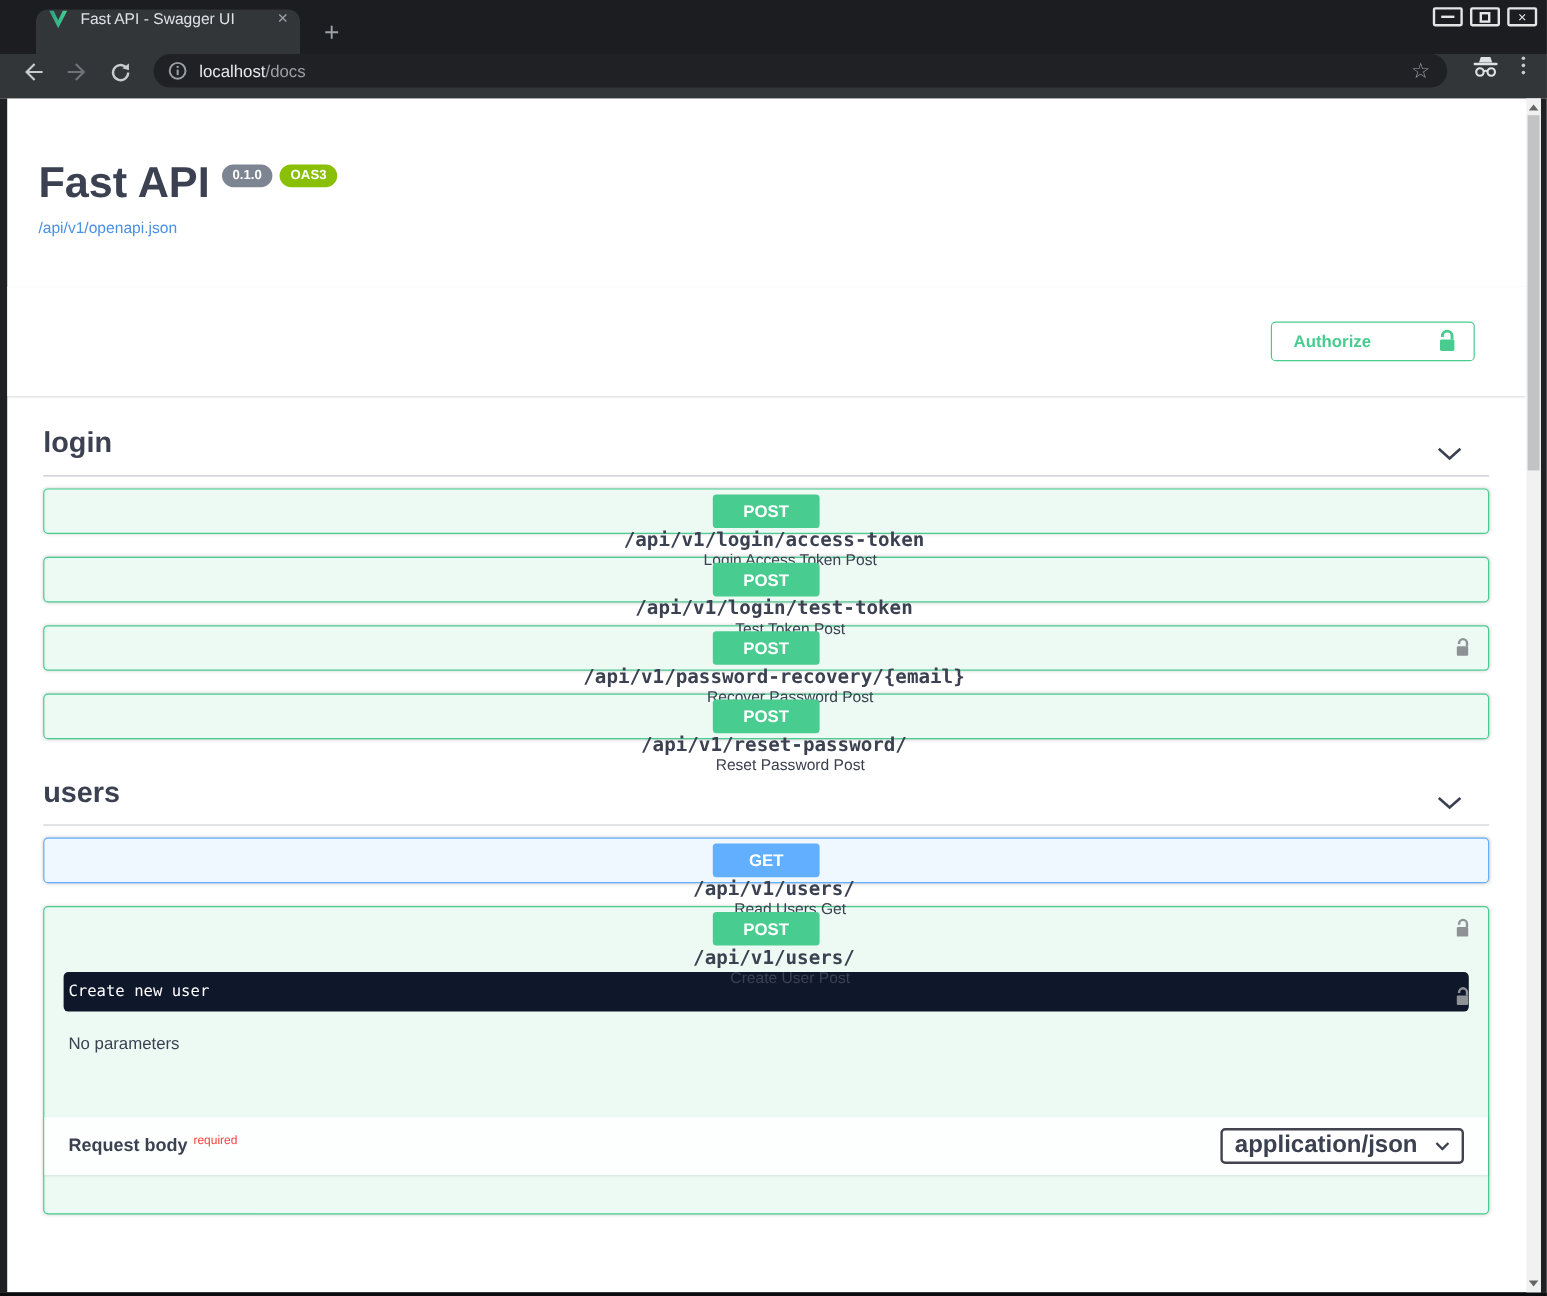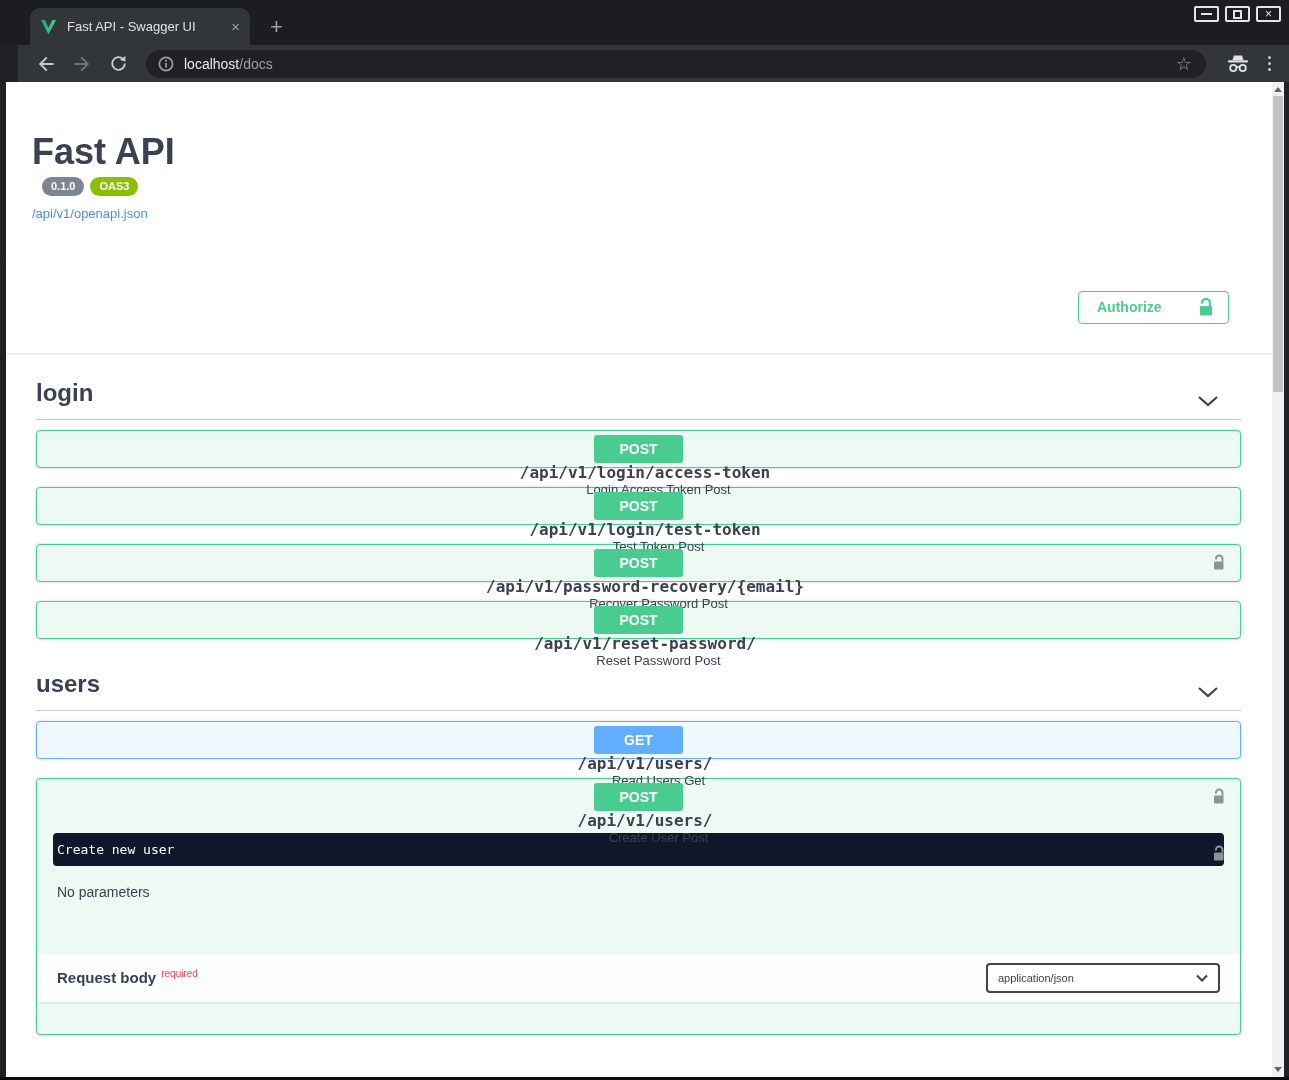--- a/index.html
+++ b/index.html
@@ -6,37 +6,37 @@
   html,body { margin:0; padding:0; }
   body {
     width:1289px; height:1080px; overflow:hidden;
     font-family:"Liberation Sans", sans-serif;
     background:#202124;
   }
   
   .titlebar { height:45px; background:#1c1d20; position:relative; display:flex; align-items:flex-end; }
   .tab {
     width:220px; height:37px; background:#323639; border-radius:10px 10px 0 0;
-    margin-left:30px; display:flex; align-items:center; padding:0 10px;
+    margin-left:30px; display:flex; padding:0 10px;
     color:#dfe1e5; font-size:13px;
   }
   .favicon { width:17px; height:16px; margin-right:10px; flex:0 0 auto; }
   .tab-title { flex:1; white-space:nowrap; overflow:hidden; }
   .tab-close { color:#9aa0a6; font-size:15px; margin-left:8px; line-height:1; }
   .newtab-btn { color:#9aa0a6; font-size:22px; margin:0 0 7px 20px; line-height:1; }
   .win-controls { position:absolute; top:6px; right:8px; display:flex; gap:6px; }
   .win-btn {
     width:25px; height:16px; border:2px solid #e4e5e7; border-radius:2px;
     display:flex; align-items:center; justify-content:center; color:#e4e5e7;
     font-size:12px; line-height:1;
   }
   .glyph-min { width:11px; height:2px; background:#e4e5e7; }
   .glyph-max { width:9px; height:9px; border:2px solid #e4e5e7; }
 
-  .toolbar { height:37px; background:#323639; display:flex; align-items:center; padding:0 10px;margin-left:18px; }
+  .toolbar { height:37px; background:#323639; display:flex; align-items:flex-start; padding:0 10px; }
   .nav-icon { width:30px; height:30px; display:flex; align-items:center; justify-content:center; margin:0 3px; }
   .omnibox {
     flex:1; height:28px; background:#202124; border-radius:14px; margin:0 10px;
     display:flex; align-items:center; padding:0 10px 0 12px; font-size:14px;
   }
   .url-host { color:#e8eaed; margin-left:10px; }
   .url-path { color:#9aa0a6; }
   .star { margin-left:auto; color:#9aa0a6; font-size:18px; line-height:1; padding:0 4px; }
   .incognito-badge { margin:0 10px; display:flex; align-items:center; }
   .menu-dots { display:flex; flex-direction:column; align-items:center; margin:0 8px; }
@@ -48,32 +48,32 @@
   .vscrollbar { width:12px; background:#f1f1f1; position:relative; flex:0 0 auto; }
   .sb-tri-up { position:absolute; top:5px; left:2px; width:0; height:0;
     border-left:4px solid transparent; border-right:4px solid transparent; border-bottom:5px solid #636669; }
   .sb-tri-down { position:absolute; bottom:5px; left:2px; width:0; height:0;
     border-left:4px solid transparent; border-right:4px solid transparent; border-top:5px solid #636669; }
   .sb-thumb { position:absolute; top:14px; left:1px; width:10px; height:296px; background:#c1c3c5; }
   .bottom-edge { height:3px; background:#0b0c0d; }
 
   
   .api-info { padding:50px 0 0 26px; }
-  .api-title { font-size:36px; font-weight:bold; color:#3b4151; margin:0; display:flex; align-items:flex-start; line-height:1.1;flex-direction:column; }
+  .api-title { font-size:36px; font-weight:bold; color:#3b4151; margin:0; display:flex; align-items:flex-start; line-height:1.1; }
   .badges { display:flex; gap:6px; margin:5px 0 0 10px; }
   .pill { font-size:11px; font-weight:bold; color:#fff; padding:3px 9px; border-radius:10px; line-height:1.2; }
   .pill.version { background:#7d8492; }
   .pill.oas { background:#89bf04; }
   .spec-link { color:#4990e2; font-size:13px; margin-top:10px; display:inline-block; text-decoration:none; }
 
   .scheme-container { margin-top:40px; padding:29px 0; box-shadow:0 1px 2px 0 rgba(0,0,0,.15); background:#fff; }
   .auth-wrapper { display:flex; justify-content:flex-end; padding-right:43px; }
   .btn-authorize {
     display:flex; align-items:center; justify-content:space-between;
-    width:151px; height:33px; border:1.5px solid #49cc90; border-radius:4px;
+    width:170px; height:33px; border:1.5px solid #49cc90; border-radius:4px;
     background:#fff; color:#49cc90; font-weight:bold; font-size:14px; padding:0 14px 0 18px;
   }
 
   .ops { padding:0 31px 30px 30px; }
   .tag-section { margin-top:14px; }
   .section-title-row {
     display:flex; align-items:flex-end; justify-content:space-between;
     padding:12px 0; border-bottom:1px solid rgba(59,65,81,.3); margin-bottom:10px;
   }
   .section-title-row h3 { font-size:24px; margin:0; color:#3b4151; font-weight:bold; }
@@ -108,23 +108,23 @@
   .param-tab { font-size:14px; font-weight:bold; color:#3b4151; position:relative; }
   .param-tab::after { content:""; position:absolute; left:0; width:100%; height:4px; background:#49cc90; bottom:-13px; }
   .btn-try {
     border:2px solid #63676d; border-radius:4px; background:#fff; color:#3b4151;
     font-weight:bold; font-size:14px; padding:5px 23px; font-family:"Liberation Sans", sans-serif;
   }
   .no-params { padding:18px 20px 32px; font-size:14px; color:#3b4151; }
   .req-body-label { font-size:15px; font-weight:bold; color:#3b4151; }
   .required-sup { color:#f93e3e; font-size:10px; font-weight:normal; margin-left:5px; position:relative; top:-6px; }
   .media-select {
-    width:234px; height:30px; border:2px solid #41444e; border-radius:4px; background:#fff;
+    width:203px; height:30px; border:2px solid #41444e; border-radius:4px; background:#fff;
     display:flex; align-items:center; justify-content:space-between; padding:0 10px;
-    font-weight:normal; font-size:11px; color:#3b4151;
+    font-weight:bold; font-size:20px; color:#3b4151;
   }
   .model-example { padding:32px 20px 0; }
 </style>
 </head>
 <body>
 
 <div class="titlebar">
   <div class="tab">
     <svg class="favicon" viewBox="0 0 16 16">
       <defs>

